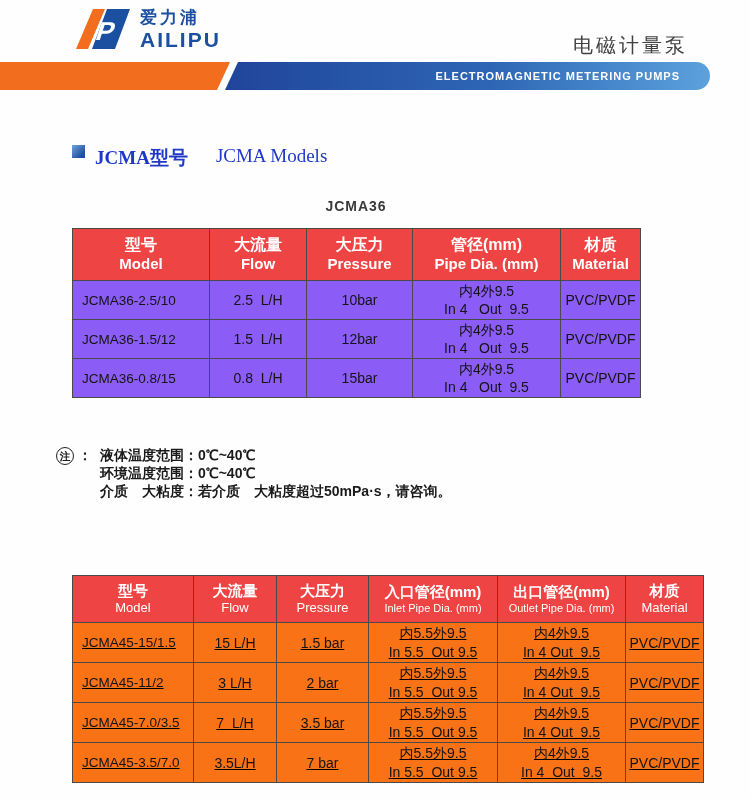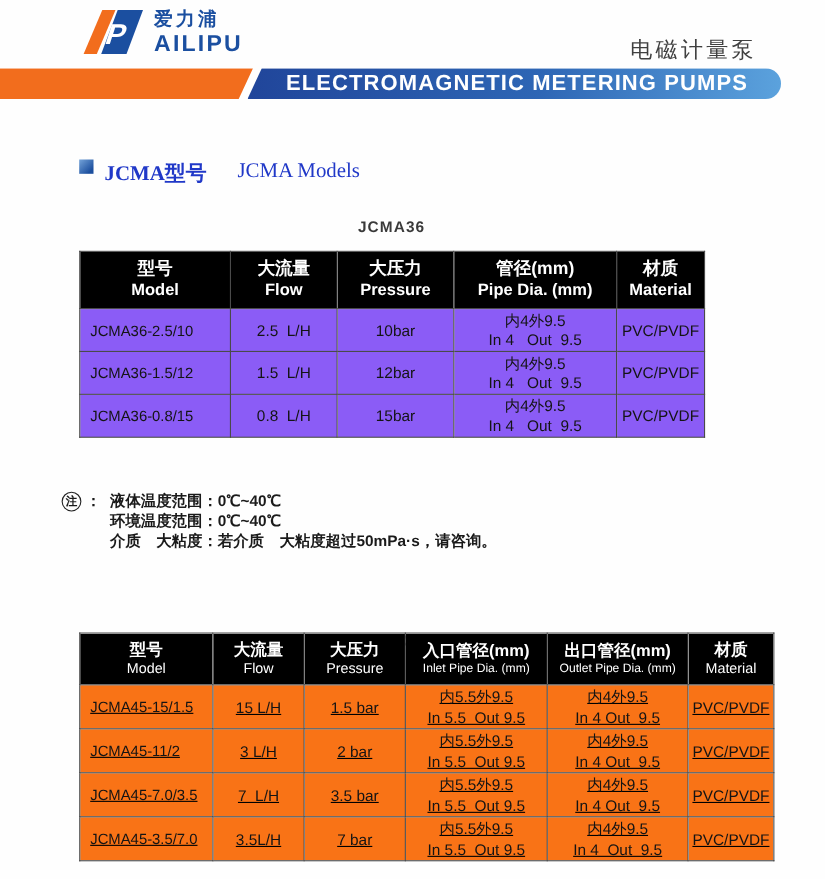--- a/index.html
+++ b/index.html
@@ -20,21 +20,21 @@
   }
   .band{position:absolute;left:0;top:62px;width:710px;height:28px;}
   .band-blue{
     position:absolute;left:225px;right:0;top:0;bottom:0;
     background:linear-gradient(90deg,#20459a 0%,#2e66b5 55%,#5ba2dd 100%);
     border-radius:0 14px 14px 0;
     clip-path:polygon(13px 0,100% 0,100% 100%,0 100%);
     display:flex;align-items:center;justify-content:flex-end;
   }
   .band-blue span{
-    color:#fff;font-weight:bold;font-size:20px;letter-spacing:1px;
+    color:#fff;font-weight:bold;font-size:11px;letter-spacing:1px;
     padding-right:30px;white-space:nowrap;
   }
   .band-orange{
     position:absolute;left:0;top:0;width:230px;height:28px;background:#f26d1d;
     clip-path:polygon(0 0,100% 0,calc(100% - 13px) 100%,0 100%);
   }
   
   .section-head{position:absolute;left:72px;top:145px;display:flex;}
   .section-bullet{
     width:13px;height:13px;margin-right:10px;
@@ -47,21 +47,21 @@
   
   .tbl-title{position:absolute;text-align:center;color:#3a3a3a;font-size:14px;letter-spacing:1px;font-weight:bold;}
   #t1-title{left:72px;width:568px;top:198px;}
   #t2-title{left:72px;width:631px;top:543px;margin-top:31px;}
   
   table{border-collapse:collapse;table-layout:fixed;}
   #table1{position:absolute;left:72px;top:228px;width:568px;}
   #table2{position:absolute;left:72px;top:575px;width:631px;}
   th,td{border:1px solid #4a4a4a;padding:0;overflow:hidden;}
   th{
-    background:#000000;color:#ffffff;font-weight:bold;vertical-align:middle;
+    background:#ef4444;color:#ffffff;font-weight:bold;vertical-align:middle;
     line-height:1.25;
   }
   th .cn{display:block;font-size:16px;}
   th .en{display:block;font-size:15px;}
   #table2 th .cn{font-size:15px;}
   #table2 th .en{font-size:13px;font-weight:normal;}
   #table2 th.small-en .en{font-size:11px;}
   #table1 tr.hdr{height:52px;}
   #table2 tr.hdr{height:47px;}
   #table1 tr.row{height:39px;background:#8b5cf6;}

